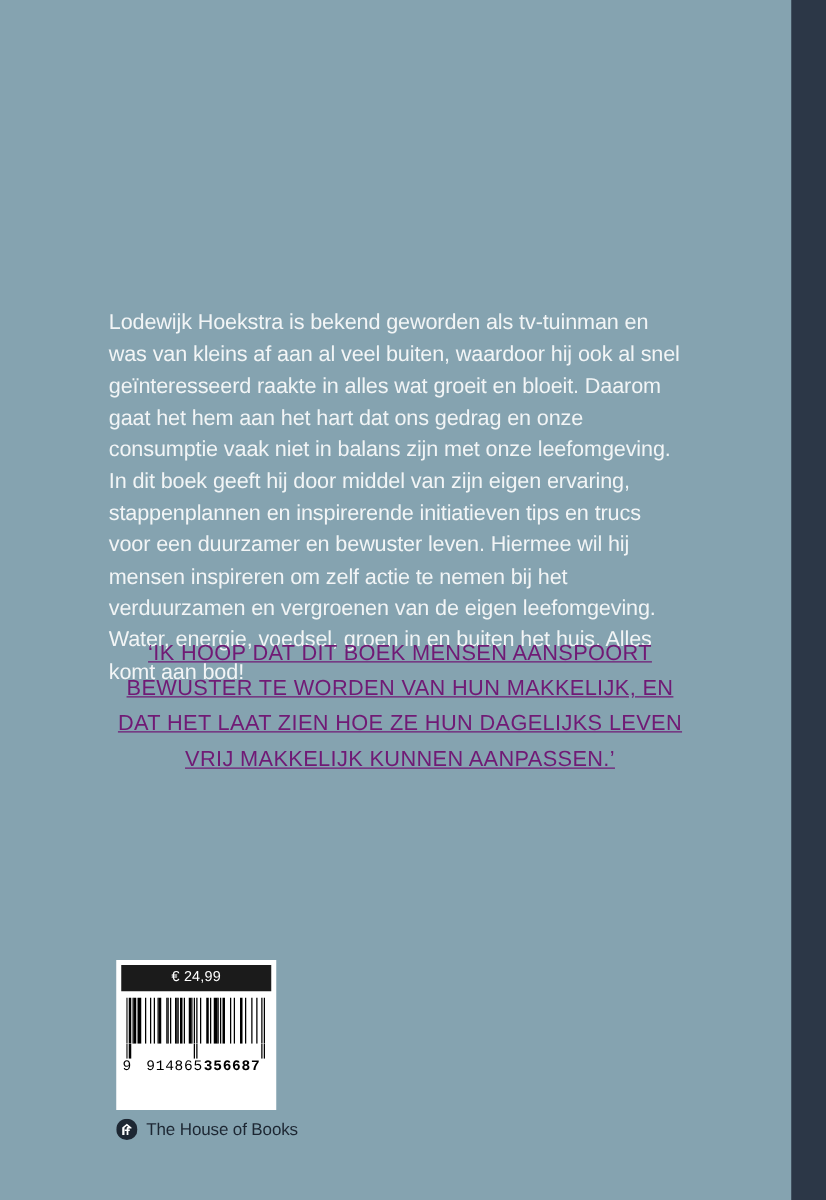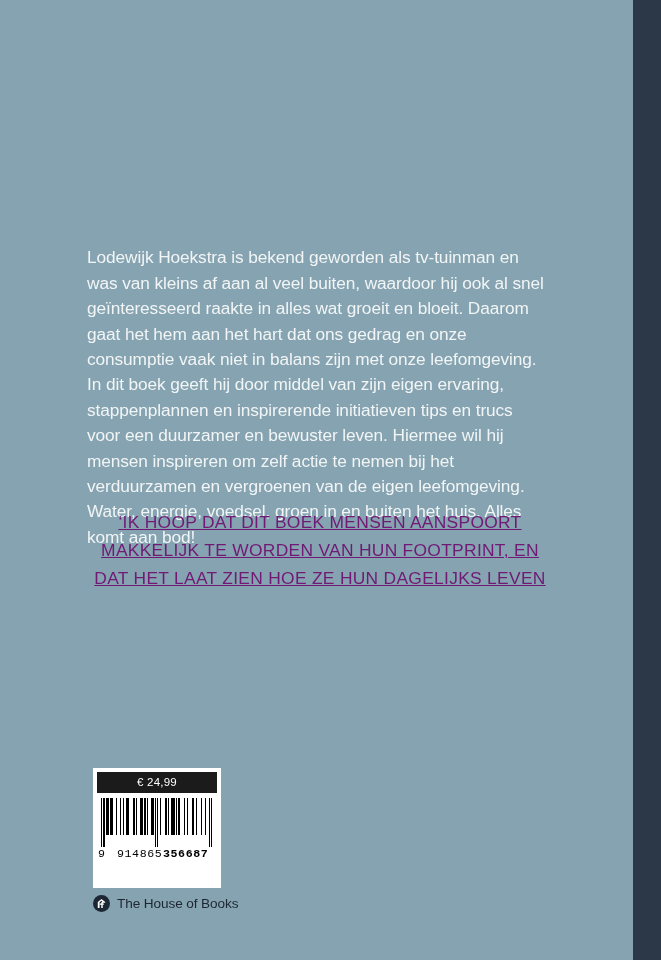--- a/index.html
+++ b/index.html
@@ -181,22 +181,23 @@
 
 <div class="cover">
 
   <div class="front">
 
 
     <p class="blurb">Lodewijk Hoekstra is bekend geworden als tv-tuinman en was van kleins af aan al veel buiten, waardoor hij ook al snel geïnteresseerd raakte in alles wat groeit en bloeit. Daarom gaat het hem aan het hart dat ons gedrag en onze consumptie vaak niet in balans zijn met onze leefomgeving. In dit boek geeft hij door middel van zijn eigen ervaring, stappenplannen en inspirerende initiatieven tips en trucs voor een duurzamer en bewuster leven. Hiermee wil hij mensen inspireren om zelf actie te nemen bij het verduurzamen en vergroenen van de eigen leefomgeving. Water, energie, voedsel, groen in en buiten het huis. Alles komt aan bod!</p>
 
     <div class="quote">
       <span class="qline">‘IK HOOP DAT DIT BOEK MENSEN AANSPOORT</span>
-      <span class="qline">MAKKELIJK TE WORDEN VAN HUN FOOTPRINT, EN</span>
+      <span class="qline">BEWUSTER TE WORDEN VAN HUN MAKKELIJK, EN</span>
       <span class="qline">DAT HET LAAT ZIEN HOE ZE HUN DAGELIJKS LEVEN</span>
+      <span class="qline">VRIJ MAKKELIJK KUNNEN AANPASSEN.’</span>
     </div>
 
 
     <div class="barcode-panel">
       <div class="price-bar">€ 24,99</div>
       <div class="bars" id="barcode-bars">
           <div style="flex: 1 1 0px; background: rgb(0, 0, 0);"></div>
           <div style="flex: 1 1 0px; background: transparent;"></div>
           <div style="flex: 1 1 0px; background: rgb(0, 0, 0);"></div>
           <div style="flex: 1 1 0px; background: transparent;"></div>

